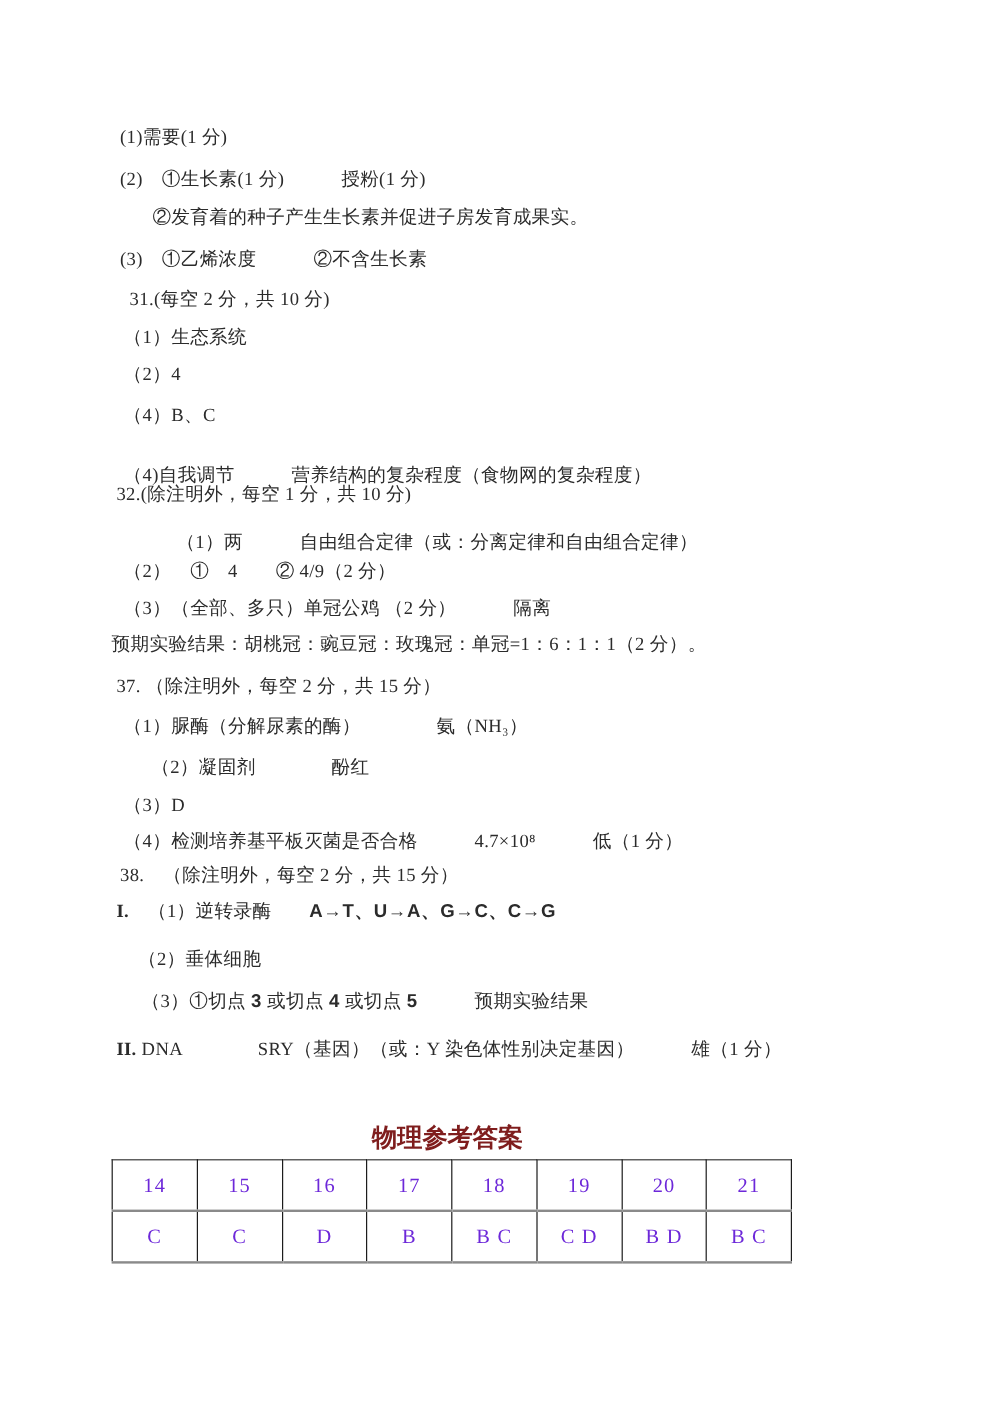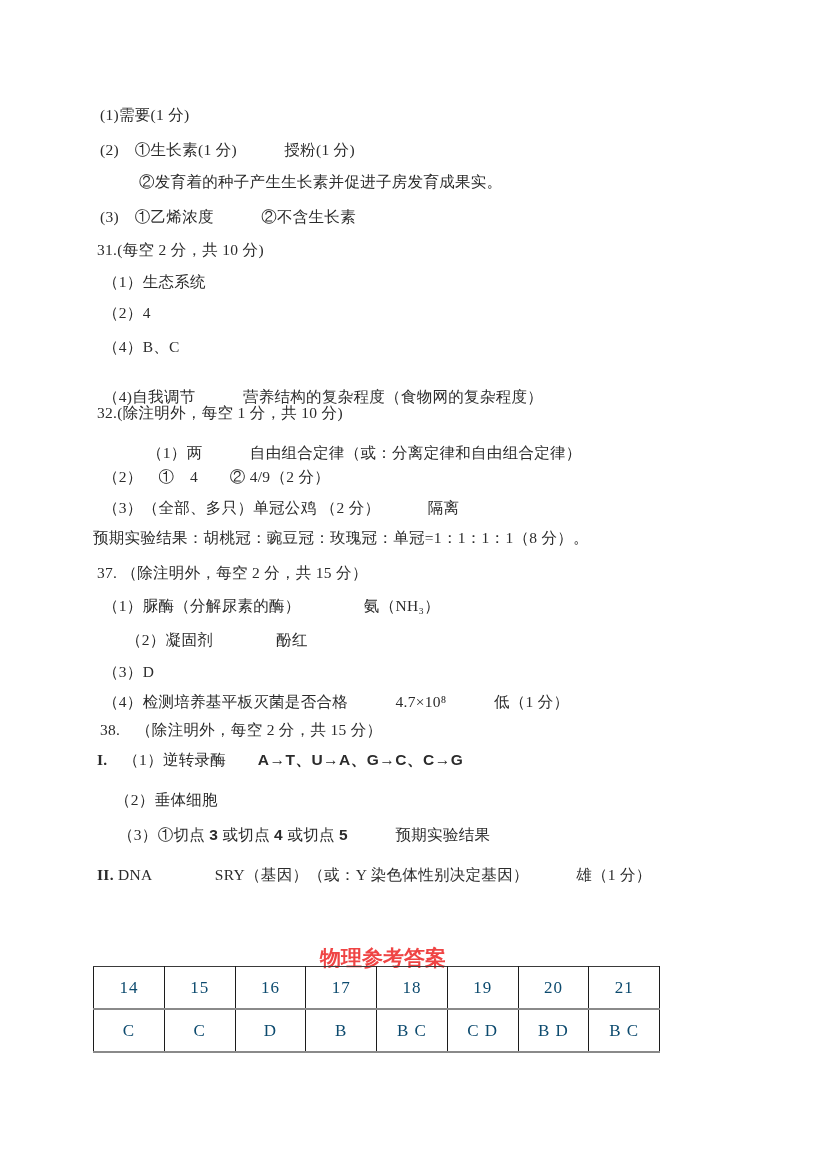--- a/index.html
+++ b/index.html
@@ -29,36 +29,36 @@
     letter-spacing: 0.5px;
   }
   .line .bold {
     font-weight: bold;
   }
   .physics-title {
     position: absolute;
     top: 926px;
     left: 0;
     width: 100%;
-    margin: 18px;
+    margin: 8px;
     text-align: center;
     font-size: 21px;
     font-weight: bold;
-    color: #ef4444;
+    color: #7f1d1d;
     font-family: "Liberation Serif", "DejaVu Serif", serif;
   }
   .physics-table {
     position: absolute;
     top: 966px;
     left: 93px;
     width: 567px;
     border-collapse: collapse;
     table-layout: fixed;
     font-size: 17px;
-    color: #0c4a6e;
+    color: #6d28d9;
   }
   .physics-table td {
     border-left: 1.5px solid #1c1c1c;
     border-right: 1.5px solid #1c1c1c;
     border-top: 1.5px solid #3a3a3a;
     text-align: center;
     height: 41px;
     padding: 0;
     letter-spacing: 1px;
   }
@@ -68,32 +68,32 @@
   }
 </style>
 </head>
 <body>
 
 <div class="page">
 
   <div>
       <div class="line" style="top: 105px; left: 100px;"><span>(1)需要(1 分)</span></div>
       <div class="line" style="top: 140px; left: 100px;"><span>(2)　①生长素(1 分)　　　授粉(1 分)</span></div>
-      <div class="line" style="top: 172px; left: 127px; margin-left: 12px;"><span>②发育着的种子产生生长素并促进子房发育成果实。</span></div>
+      <div class="line" style="top: 172px; left: 127px;"><span>②发育着的种子产生生长素并促进子房发育成果实。</span></div>
       <div class="line" style="top: 207px; left: 100px;"><span>(3)　①乙烯浓度　　　②不含生长素</span></div>
-      <div class="line" style="top: 240px; left: 97px;"><span>31.(每空 2 分，共 10 分)</span></div>
+      <div class="line" style="top: 240px; left: 108px;"><span>31.(每空 2 分，共 10 分)</span></div>
       <div class="line" style="top: 272px; left: 103px;"><span>（1）生态系统</span></div>
       <div class="line" style="top: 303px; left: 103px;"><span>（2）4</span></div>
       <div class="line" style="top: 337px; left: 103px;"><span>（4）B、C</span></div>
       <div class="line" style="top: 367px; left: 103px; margin-top: 20px;"><span>（4)自我调节　　　营养结构的复杂程度（食物网的复杂程度）</span></div>
       <div class="line" style="top: 403px; left: 97px;"><span>32.(除注明外，每空 1 分，共 10 分)</span></div>
       <div class="line" style="top: 443px; left: 103px; margin-left: 44px;"><span>（1）两　　　自由组合定律（或：分离定律和自由组合定律）</span></div>
       <div class="line" style="top: 467px; left: 103px;"><span>（2）　①　4　　② 4/9（2 分）</span></div>
       <div class="line" style="top: 498px; left: 103px;"><span>（3）（全部、多只）单冠公鸡 （2 分）　　　隔离</span></div>
-      <div class="line" style="top: 528px; left: 93px;"><span>预期实验结果：胡桃冠：豌豆冠：玫瑰冠：单冠=1：1：1：1（8 分）。</span></div>
+      <div class="line" style="top: 528px; left: 93px;"><span>预期实验结果：胡桃冠：豌豆冠：玫瑰冠：单冠=1：6：1：1（2 分）。</span></div>
       <div class="line" style="top: 563px; left: 97px;"><span>37. （除注明外，每空 2 分，共 15 分）</span></div>
       <div class="line" style="top: 596px; left: 103px;"><span>（1）脲酶（分解尿素的酶）　　　　氨（NH₃）</span></div>
       <div class="line" style="top: 630px; left: 103px; margin-left: 23px;"><span>（2）凝固剂　　　　酚红</span></div>
       <div class="line" style="top: 662px; left: 103px;"><span>（3）D</span></div>
       <div class="line" style="top: 692px; left: 103px;"><span>（4）检测培养基平板灭菌是否合格　　　4.7×10⁸　　　低（1 分）</span></div>
       <div class="line" style="top: 720px; left: 100px;"><span>38.　（除注明外，每空 2 分，共 15 分）</span></div>
       <div class="line" style="top: 750px; left: 97px;"><span class="bold">I.</span><span>　（1）逆转录酶　　</span><span class="sans">A→T、U→A、G→C、C→G</span></div>
       <div class="line" style="top: 790px; left: 115px;"><span>（2）垂体细胞</span></div>
       <div class="line" style="top: 825px; left: 118px;"><span>（3）①切点 </span><span class="sans">3</span><span> 或切点 </span><span class="sans">4</span><span> 或切点 </span><span class="sans">5</span><span>　　　预期实验结果</span></div>
       <div class="line" style="top: 865px; left: 97px;"><span class="bold">II.</span><span> DNA　　　　SRY（基因）（或：Y 染色体性别决定基因）　　　雄（1 分）</span></div>

